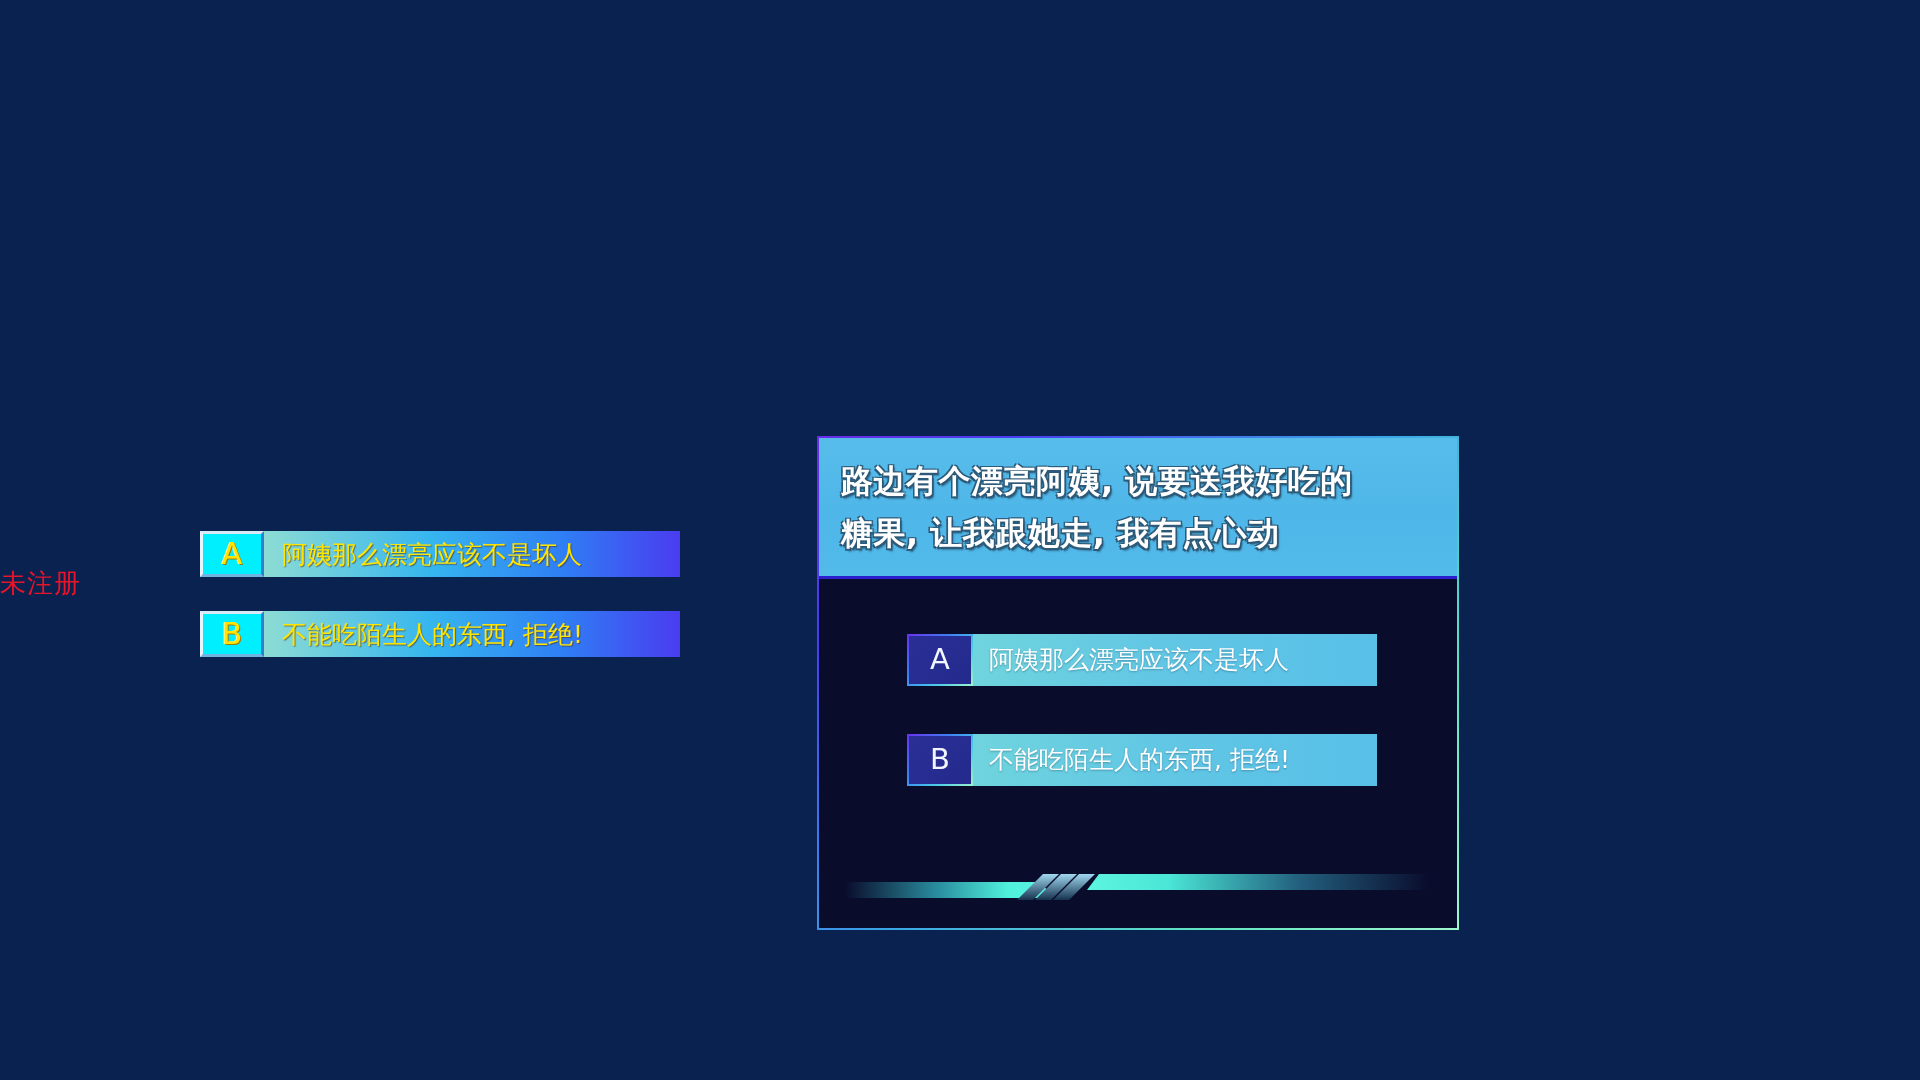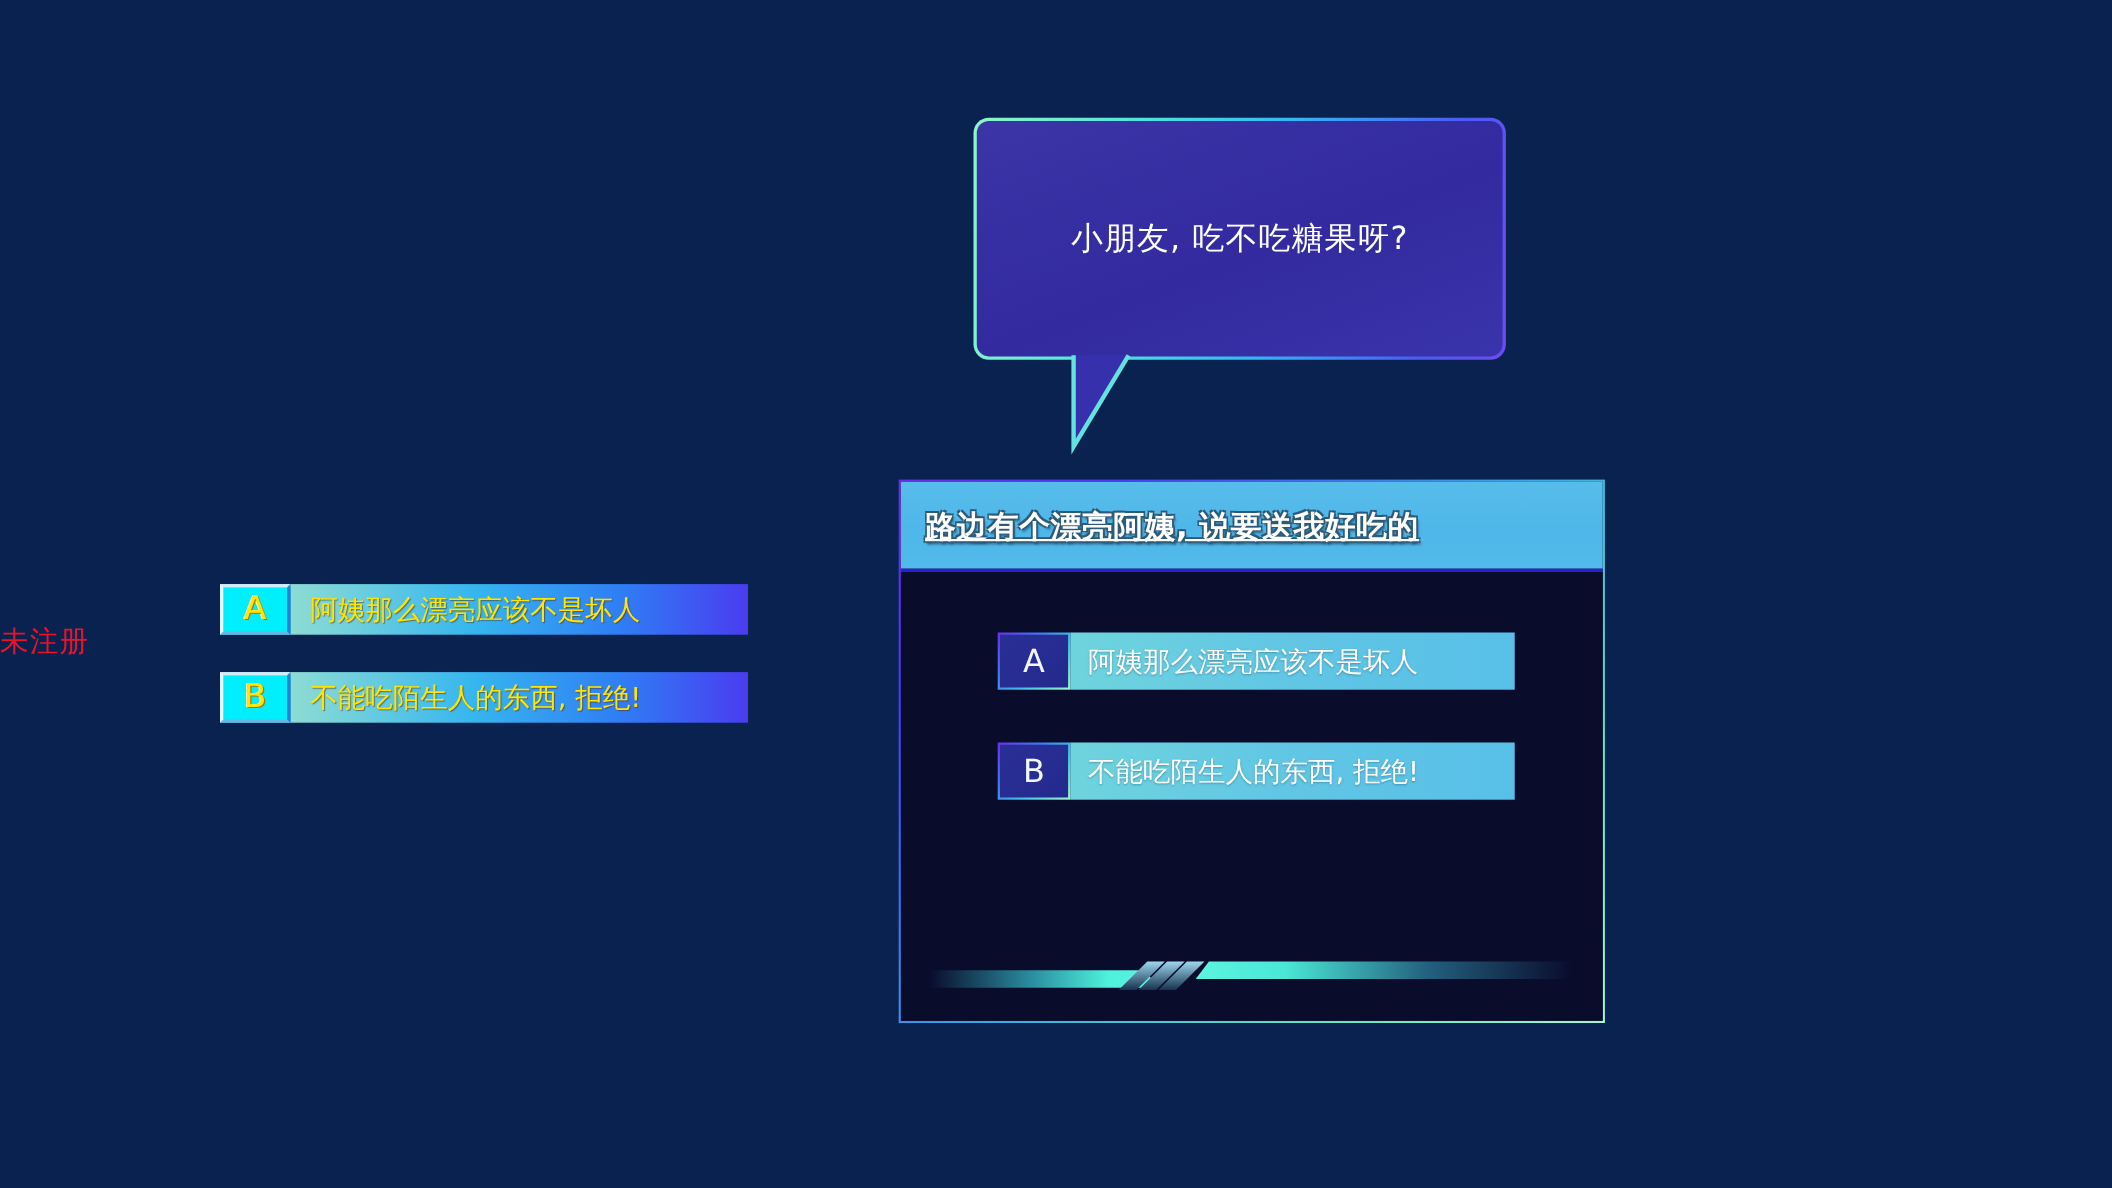--- a/index.html
+++ b/index.html
@@ -143,30 +143,29 @@
   }
   .panel-header {
     background: linear-gradient(180deg, #56bdeb 0%, #4fb6e9 55%, #52bbea 100%);
     padding: 18px 22px 16px 22px;
     border-bottom: 3px solid #2b1fd0;
     box-sizing: border-box;
   }
   .panel-header p {
     margin: 0;
     color: #ffffff;
-    font-size: 28px;
+    font-size: 32px;
     font-weight: bold;
     line-height: 1.62;
     letter-spacing: 0.5px;
     text-shadow:
       -1.5px -1.5px 0 #2d5a78, 1.5px -1.5px 0 #2d5a78,
       -1.5px  1.5px 0 #2d5a78, 1.5px  1.5px 0 #2d5a78,
       2px 3px 2px rgba(10,30,50,0.45);
     font-family: "DejaVu Sans", "Liberation Sans", sans-serif;
-    text-decoration: underline;
   }
   .panel-body {
     position: relative;
     flex: 1;
     background: #0a0c2c;
     padding: 55px 0 0 0;
     box-sizing: border-box;
   }
 
   .popt {
@@ -245,37 +244,27 @@
       <div class="lopt-badge">
         <span>B</span>
       </div>
       <div class="lopt-text">
         <span>不能吃陌生人的东西, 拒绝!</span>
       </div>
     </div>
 
   </div>
 
-  <div class="bubble-wrap">
-    <div class="bubble">
-      <div class="bubble-inner">
-        <span>小朋友, 吃不吃糖果呀?</span>
-      </div>
-    </div>
-    <svg class="bubble-tail" viewBox="0 0 56 86">
-      <polygon points="3,0 3,83 53,0" fill="#3730ac"></polygon>
-      <polyline points="3,0 3,83 53,0" fill="none" stroke="#63e3e0" stroke-width="4" stroke-linejoin="miter"></polyline>
-    </svg>
-  </div>
 
   <div class="panel">
     <div class="panel-inner">
 
       <div class="panel-header">
         <p>路边有个漂亮阿姨, 说要送我好吃的</p>
+        <p>糖果, 让我跟她走, 我有点心动</p>
       </div>
 
       <div class="panel-body">
 
         <div class="popt">
           <div class="popt-badge">
             <div class="popt-badge-in">
               <span>A</span>
             </div>
           </div>

